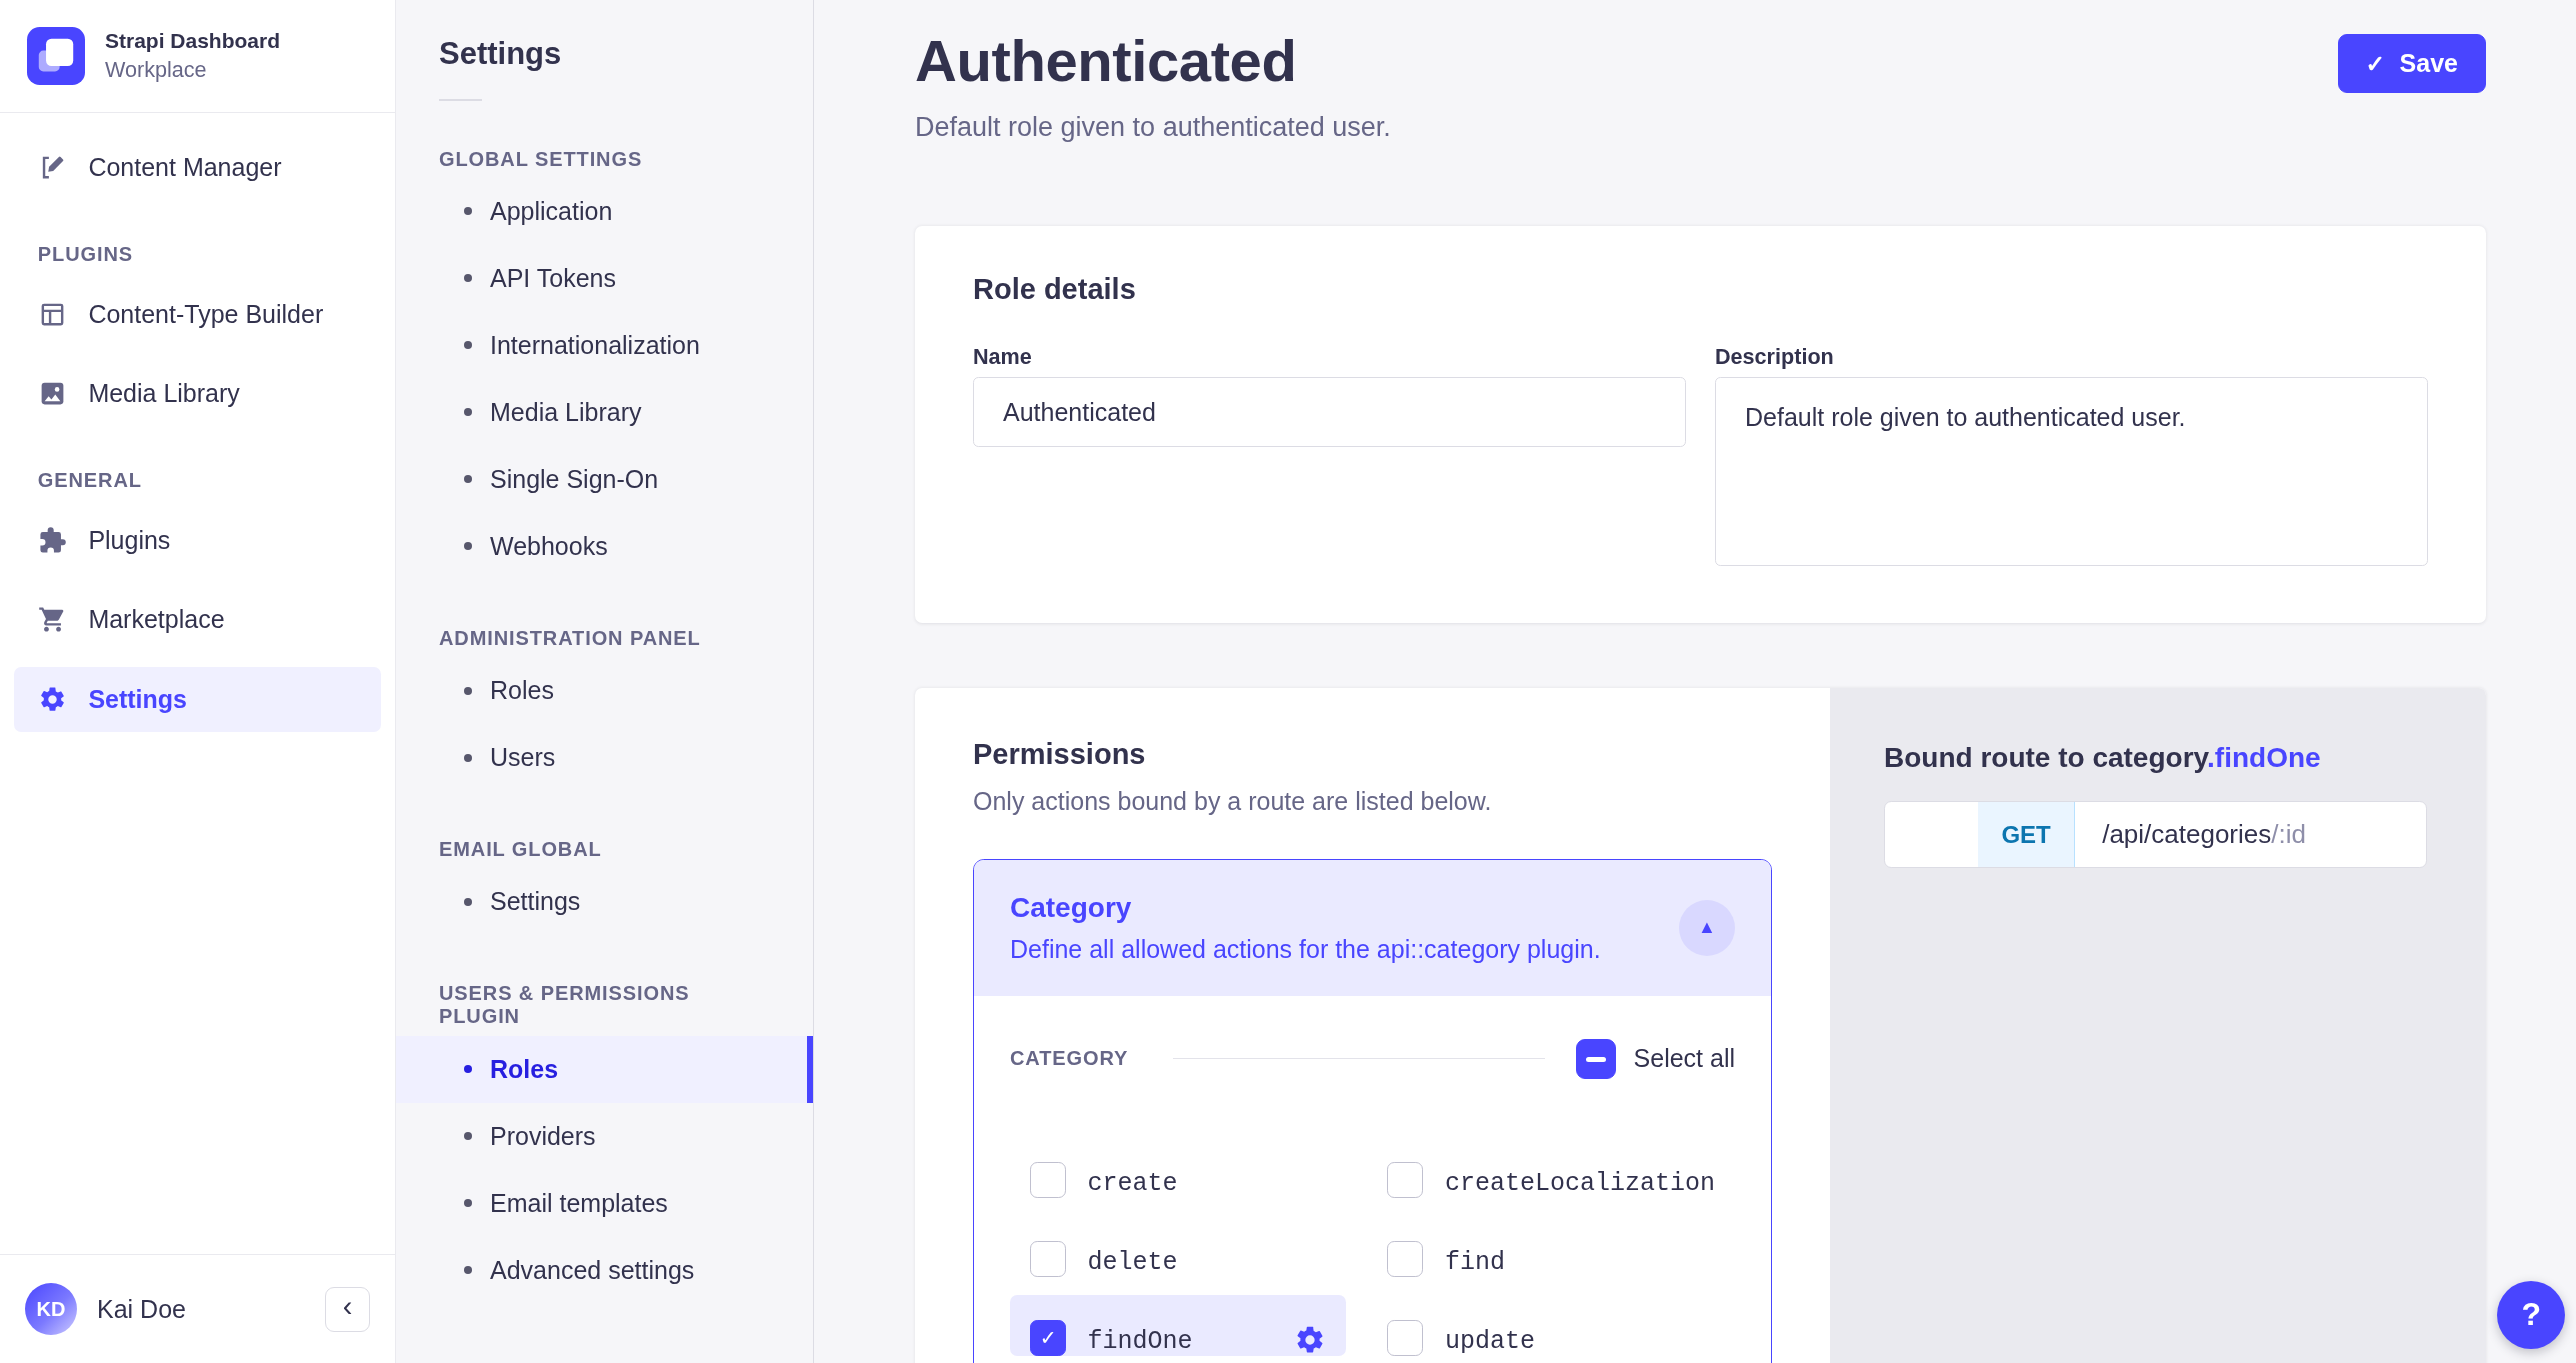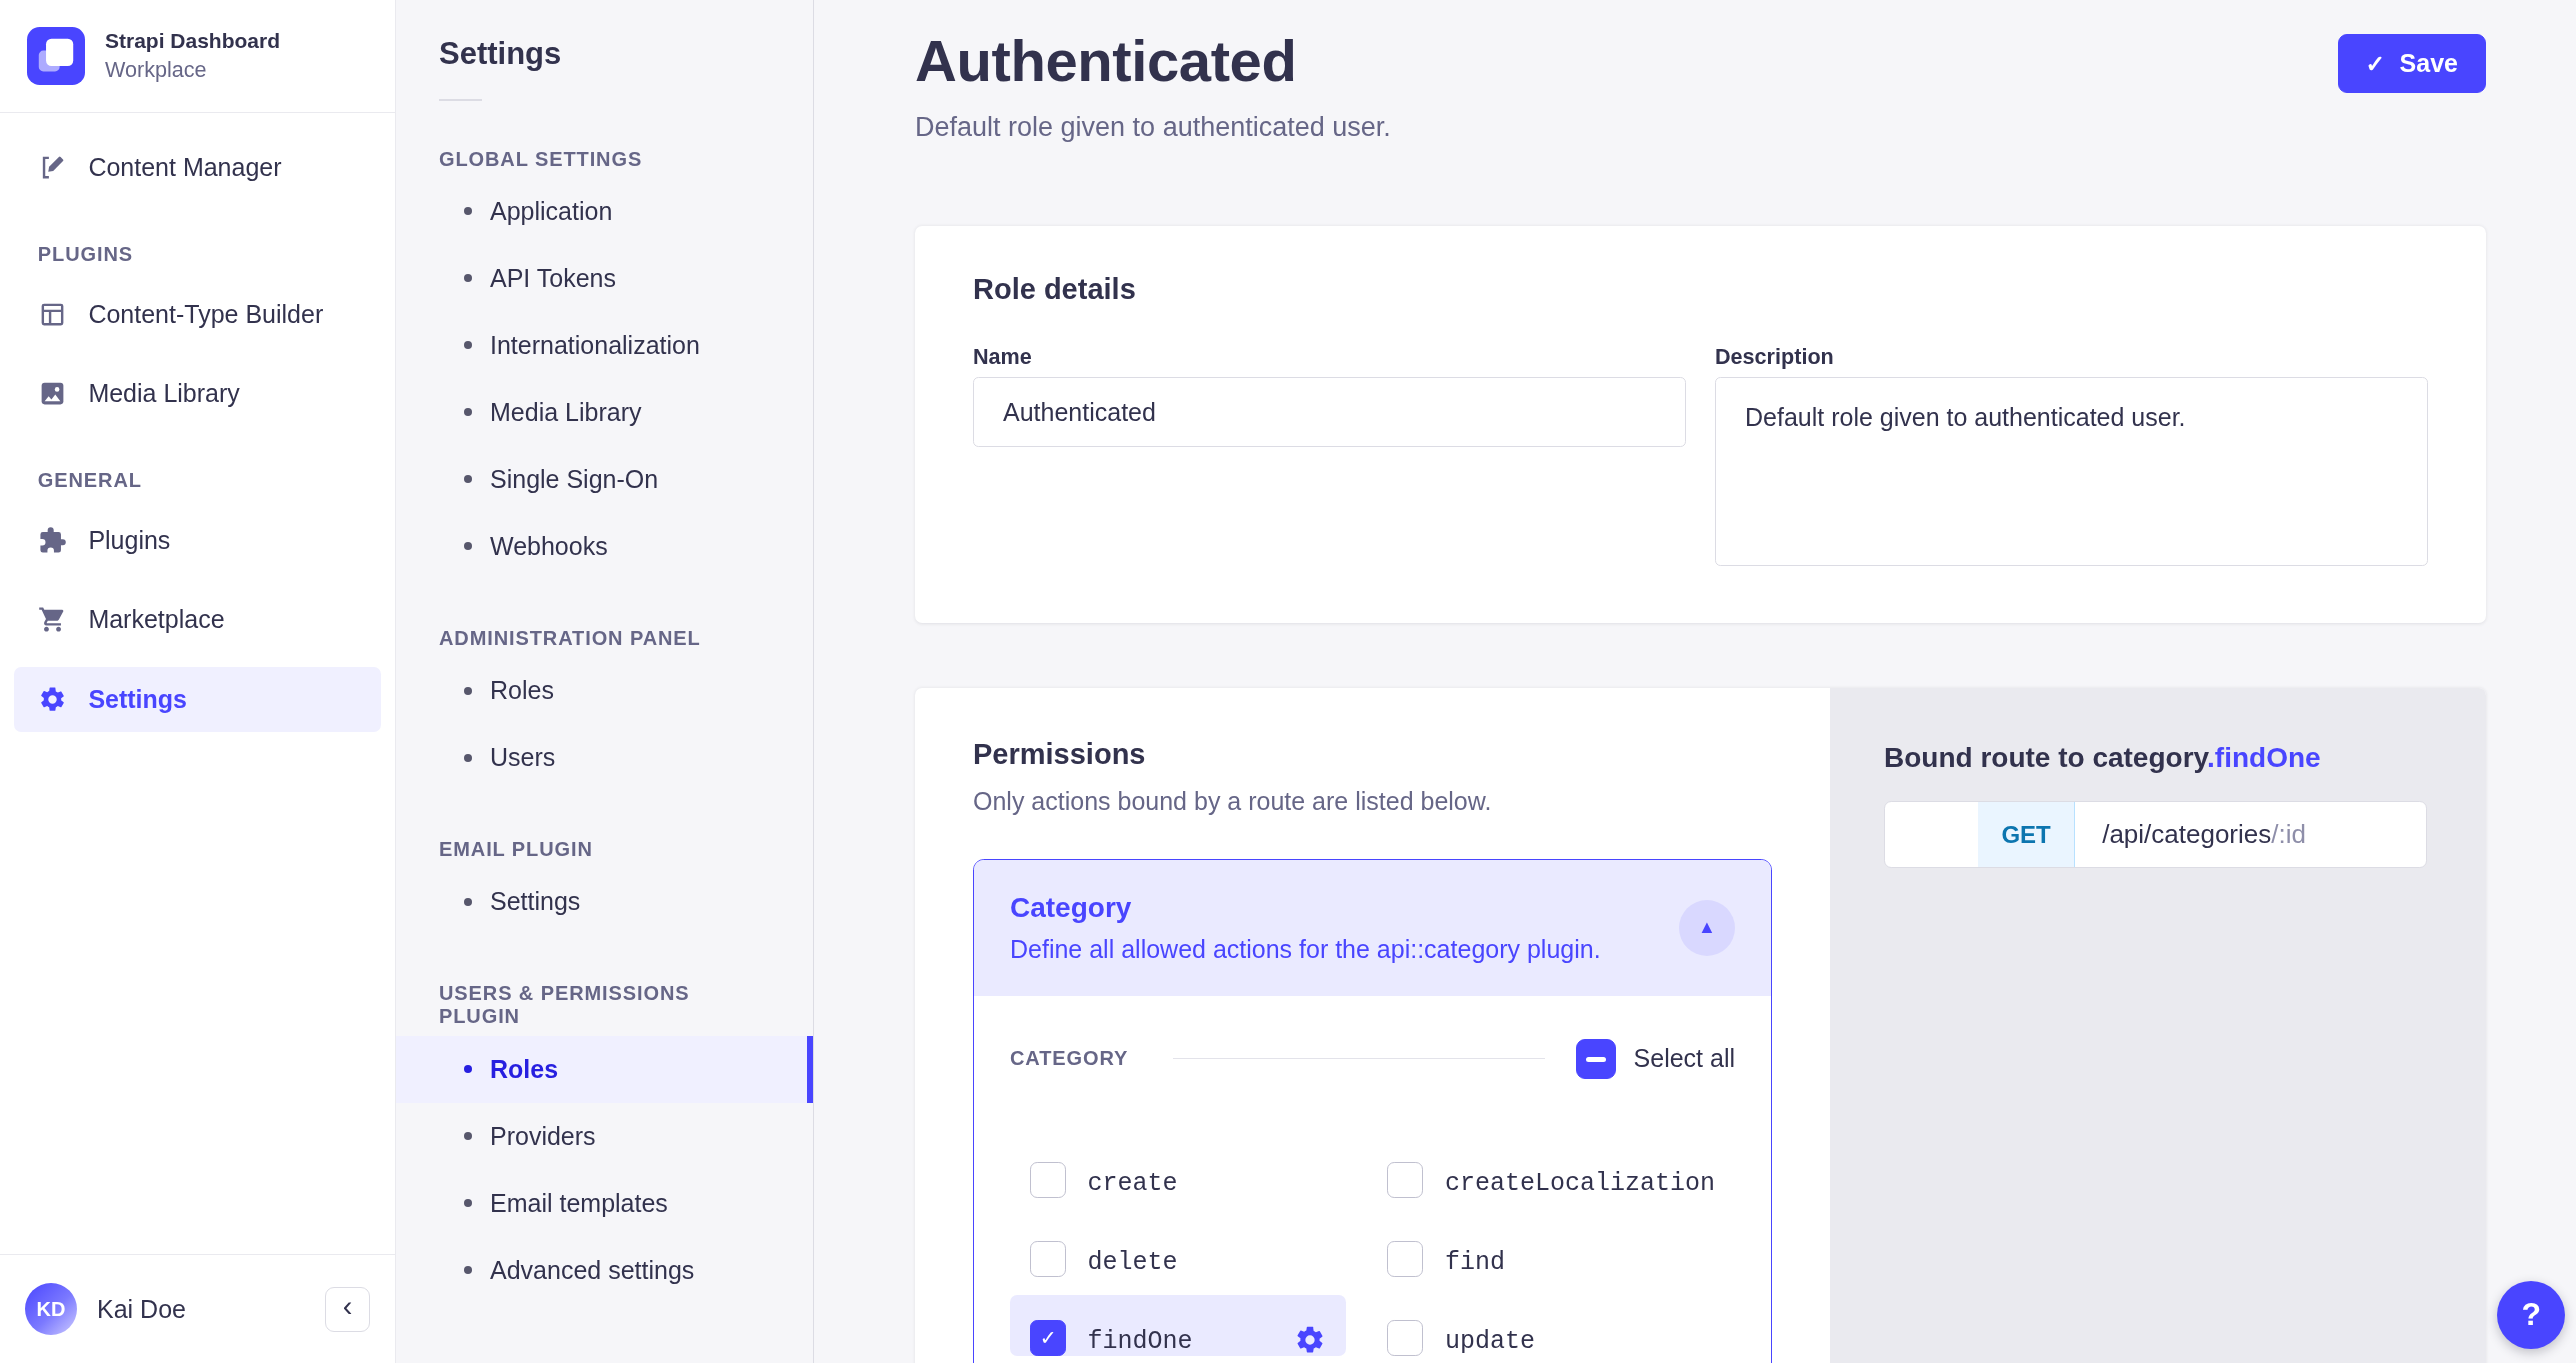--- a/index.html
+++ b/index.html
@@ -326,21 +326,21 @@
   <div class="subnav-label">ADMINISTRATION PANEL</div>
   <div class="subnav-item">
     <span class="bullet"></span>
     <span>Roles</span>
   </div>
   <div class="subnav-item">
     <span class="bullet"></span>
     <span>Users</span>
   </div>
 
-  <div class="subnav-label">EMAIL PLUGIN</div>
+  <div class="subnav-label">EMAIL GLOBAL</div>
   <div class="subnav-item">
     <span class="bullet"></span>
     <span>Settings</span>
   </div>
 
   <div class="subnav-label">USERS &amp; PERMISSIONS PLUGIN</div>
   <div class="subnav-item active">
     <span class="bullet"></span>
     <span>Roles</span>
   </div>

